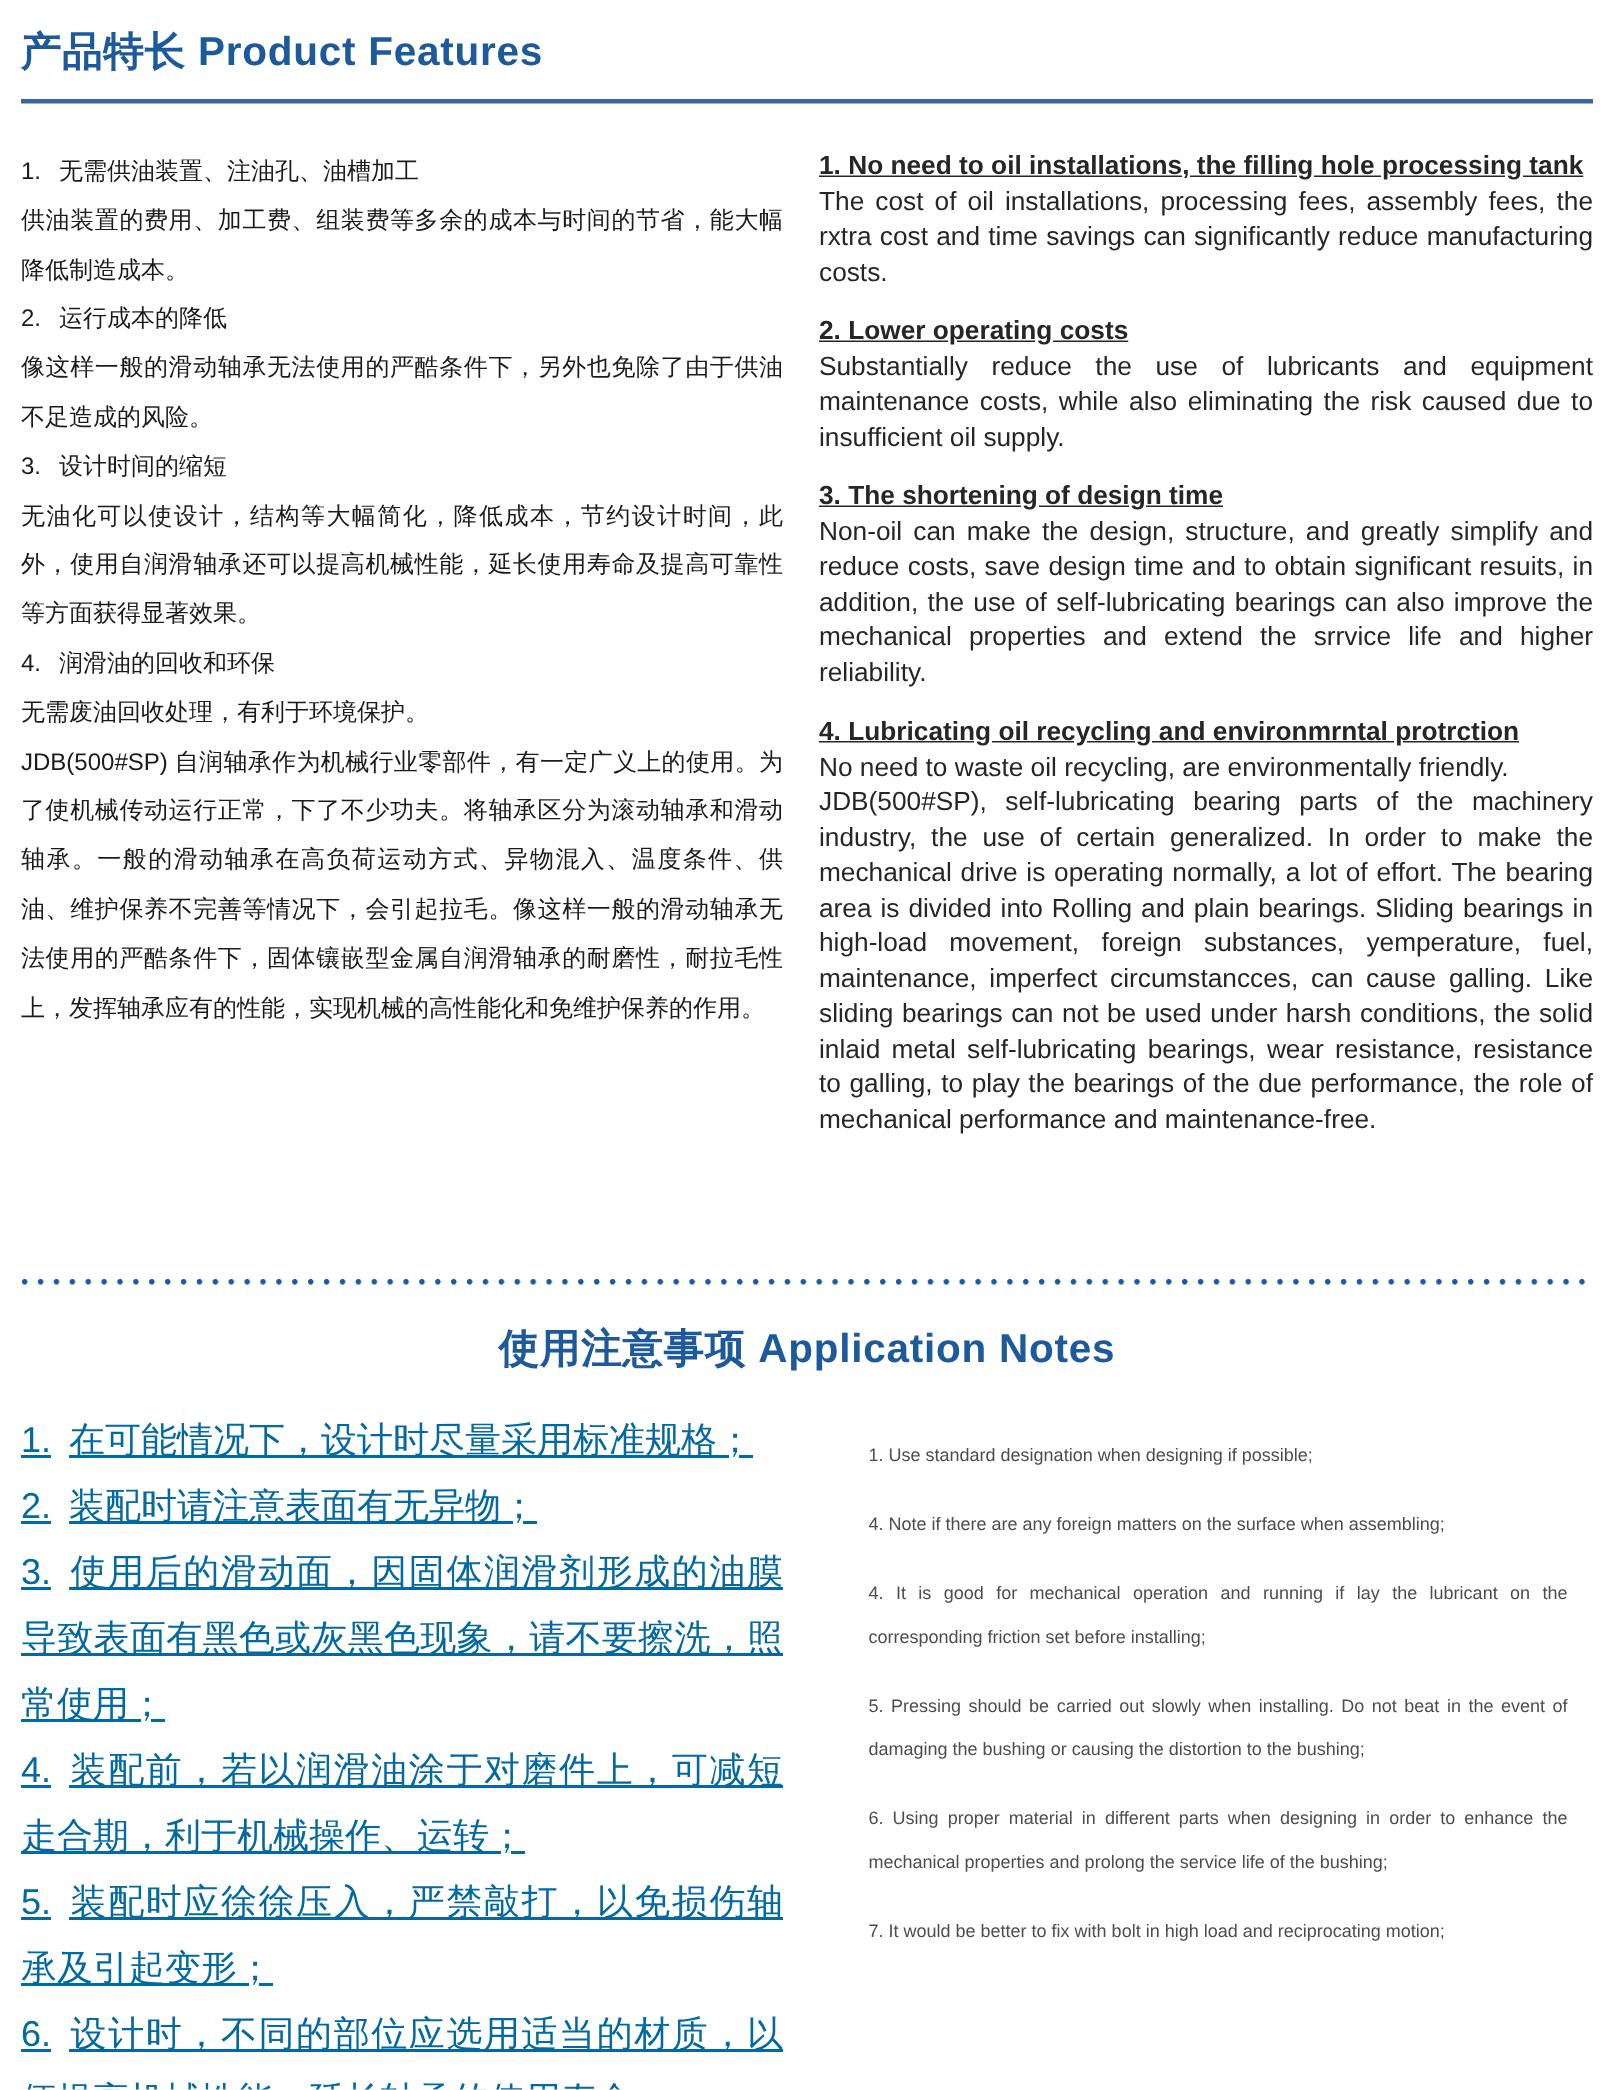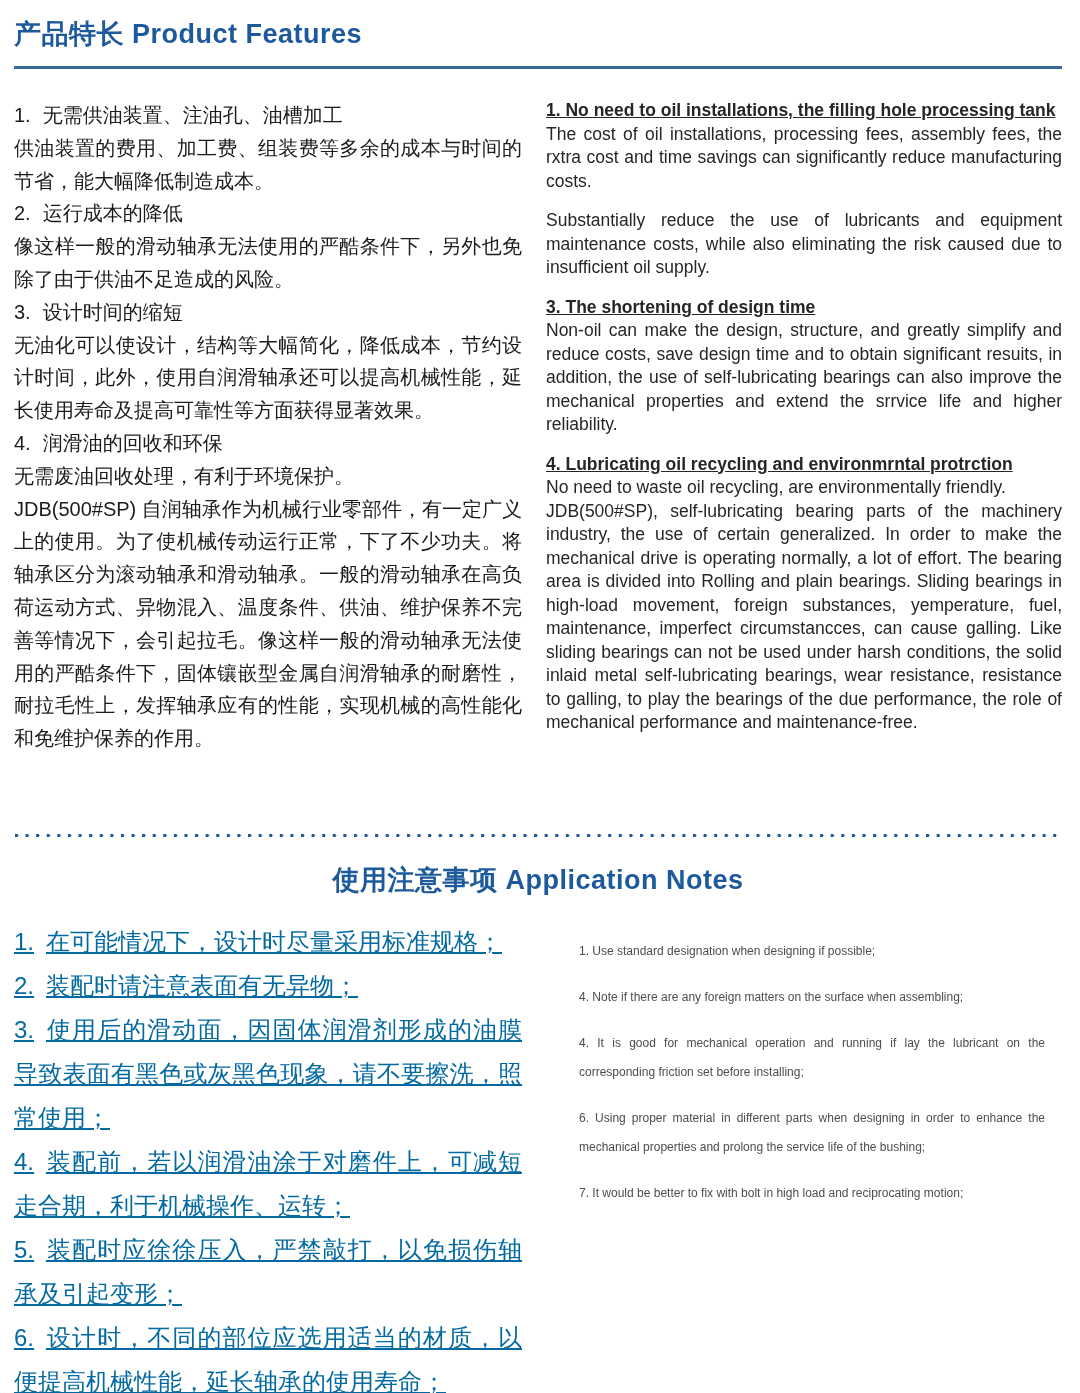--- a/index.html
+++ b/index.html
@@ -17,21 +17,21 @@
   .dotted{
     height:5px;margin:78px 2px 24px 0;
     background-image:radial-gradient(circle at 2.5px 2.5px,#1d5a9b 1.7px,rgba(0,0,0,0) 2px);
     background-size:10.6px 5px;background-repeat:repeat-x;
   }
   .cols{display:flex;gap:24px;margin-top:30px;}
   .col{box-sizing:border-box;}
   .col-cn{width:508px;flex:0 0 508px;}
   .col-en{flex:1;}
   
-  .cn1 p{margin:0;font-size:20px;line-height:32.8px;text-align:justify;color:#1b1b1b;}
+  .cn1 p{margin:0;font-size:16px;line-height:32.8px;text-align:justify;color:#1b1b1b;}
   .cn1 .num{margin-right:12px;}
   
   .en1 .en-item{margin-bottom:16px;}
   .en1 p{margin:0;font-size:17.5px;line-height:23.5px;text-align:justify;color:#262626;}
   .en1 .en-title{font-weight:bold;text-decoration:underline;}
   
   .cn2 p{margin:0;font-size:24px;line-height:44px;text-align:justify;color:#0369a1;text-decoration:underline;}
   .cn2 .num{margin-right:12px;}
   
   .en2{padding-left:16px;}
@@ -61,20 +61,21 @@
         <p>无需废油回收处理，有利于环境保护。</p>
         <p>JDB(500#SP) 自润轴承作为机械行业零部件，有一定广义上的使用。为了使机械传动运行正常，下了不少功夫。将轴承区分为滚动轴承和滑动轴承。一般的滑动轴承在高负荷运动方式、异物混入、温度条件、供油、维护保养不完善等情况下，会引起拉毛。像这样一般的滑动轴承无法使用的严酷条件下，固体镶嵌型金属自润滑轴承的耐磨性，耐拉毛性上，发挥轴承应有的性能，实现机械的高性能化和免维护保养的作用。</p>
       </div>
 
       <div class="col col-en en1">
         <div class="en-item">
           <p class="en-title">1. No need to oil installations, the filling hole processing tank</p>
           <p class="en-body">The cost of oil installations, processing fees, assembly fees, the rxtra cost and time savings can significantly reduce manufacturing costs.</p>
         </div>
         <div class="en-item">
+          <p class="en-title">2. Lower operating costs</p>
           <p class="en-body">Substantially reduce the use of lubricants and equipment maintenance costs, while also eliminating the risk caused due to insufficient oil supply.</p>
         </div>
         <div class="en-item">
           <p class="en-title">3. The shortening of design time</p>
           <p class="en-body">Non-oil can make the design, structure, and greatly simplify and reduce costs, save design time and to obtain significant resuits, in addition, the use of self-lubricating bearings can also improve the mechanical properties and extend the srrvice life and higher reliability.</p>
         </div>
         <div class="en-item">
           <p class="en-title">4. Lubricating oil recycling and environmrntal protrction</p>
           <p class="en-body">No need to waste oil recycling, are environmentally friendly.</p>
           <p class="en-body">JDB(500#SP), self-lubricating bearing parts of the machinery industry, the use of certain generalized. In order to make the mechanical drive is operating normally, a lot of effort. The bearing area is divided into Rolling and plain bearings. Sliding bearings in high-load movement, foreign substances, yemperature, fuel, maintenance, imperfect circumstancces, can cause galling. Like sliding bearings can not be used under harsh conditions, the solid inlaid metal self-lubricating bearings, wear resistance, resistance to galling, to play the bearings of the due performance, the role of mechanical performance and maintenance-free.</p>
@@ -99,20 +100,21 @@
         <p><span class="num">5.</span><span>装配时应徐徐压入，严禁敲打，以免损伤轴承及引起变形；</span></p>
         <p><span class="num">6.</span><span>设计时，不同的部位应选用适当的材质，以便提高机械性能，延长轴承的使用寿命；</span></p>
         <p><span class="num">7.</span><span>在高承载，往复运动中，建议使用螺钉固定；</span></p>
         <p><span class="num">8.</span><span>在淡水中、海水中及在海上作业时，对磨轴建议使用不锈钢或表面镀铬。</span></p>
       </div>
 
       <div class="col col-en en2">
         <p>1. Use standard designation when designing if possible;</p>
         <p>4. Note if there are any foreign matters on the surface when assembling;</p>
         <p>4. It is good for mechanical operation and running if lay the lubricant on the corresponding friction set before installing;</p>
+        <p>5. Pressing should be carried out slowly when installing. Do not beat in the event of damaging the bushing or causing the distortion to the bushing;</p>
         <p>6. Using proper material in different parts when designing in order to enhance the mechanical properties and prolong the service life of the bushing;</p>
         <p>7. It would be better to fix with bolt in high load and reciprocating motion;</p>
 
       </div>
 
     </div>
   </section>
 
 </div>
 

